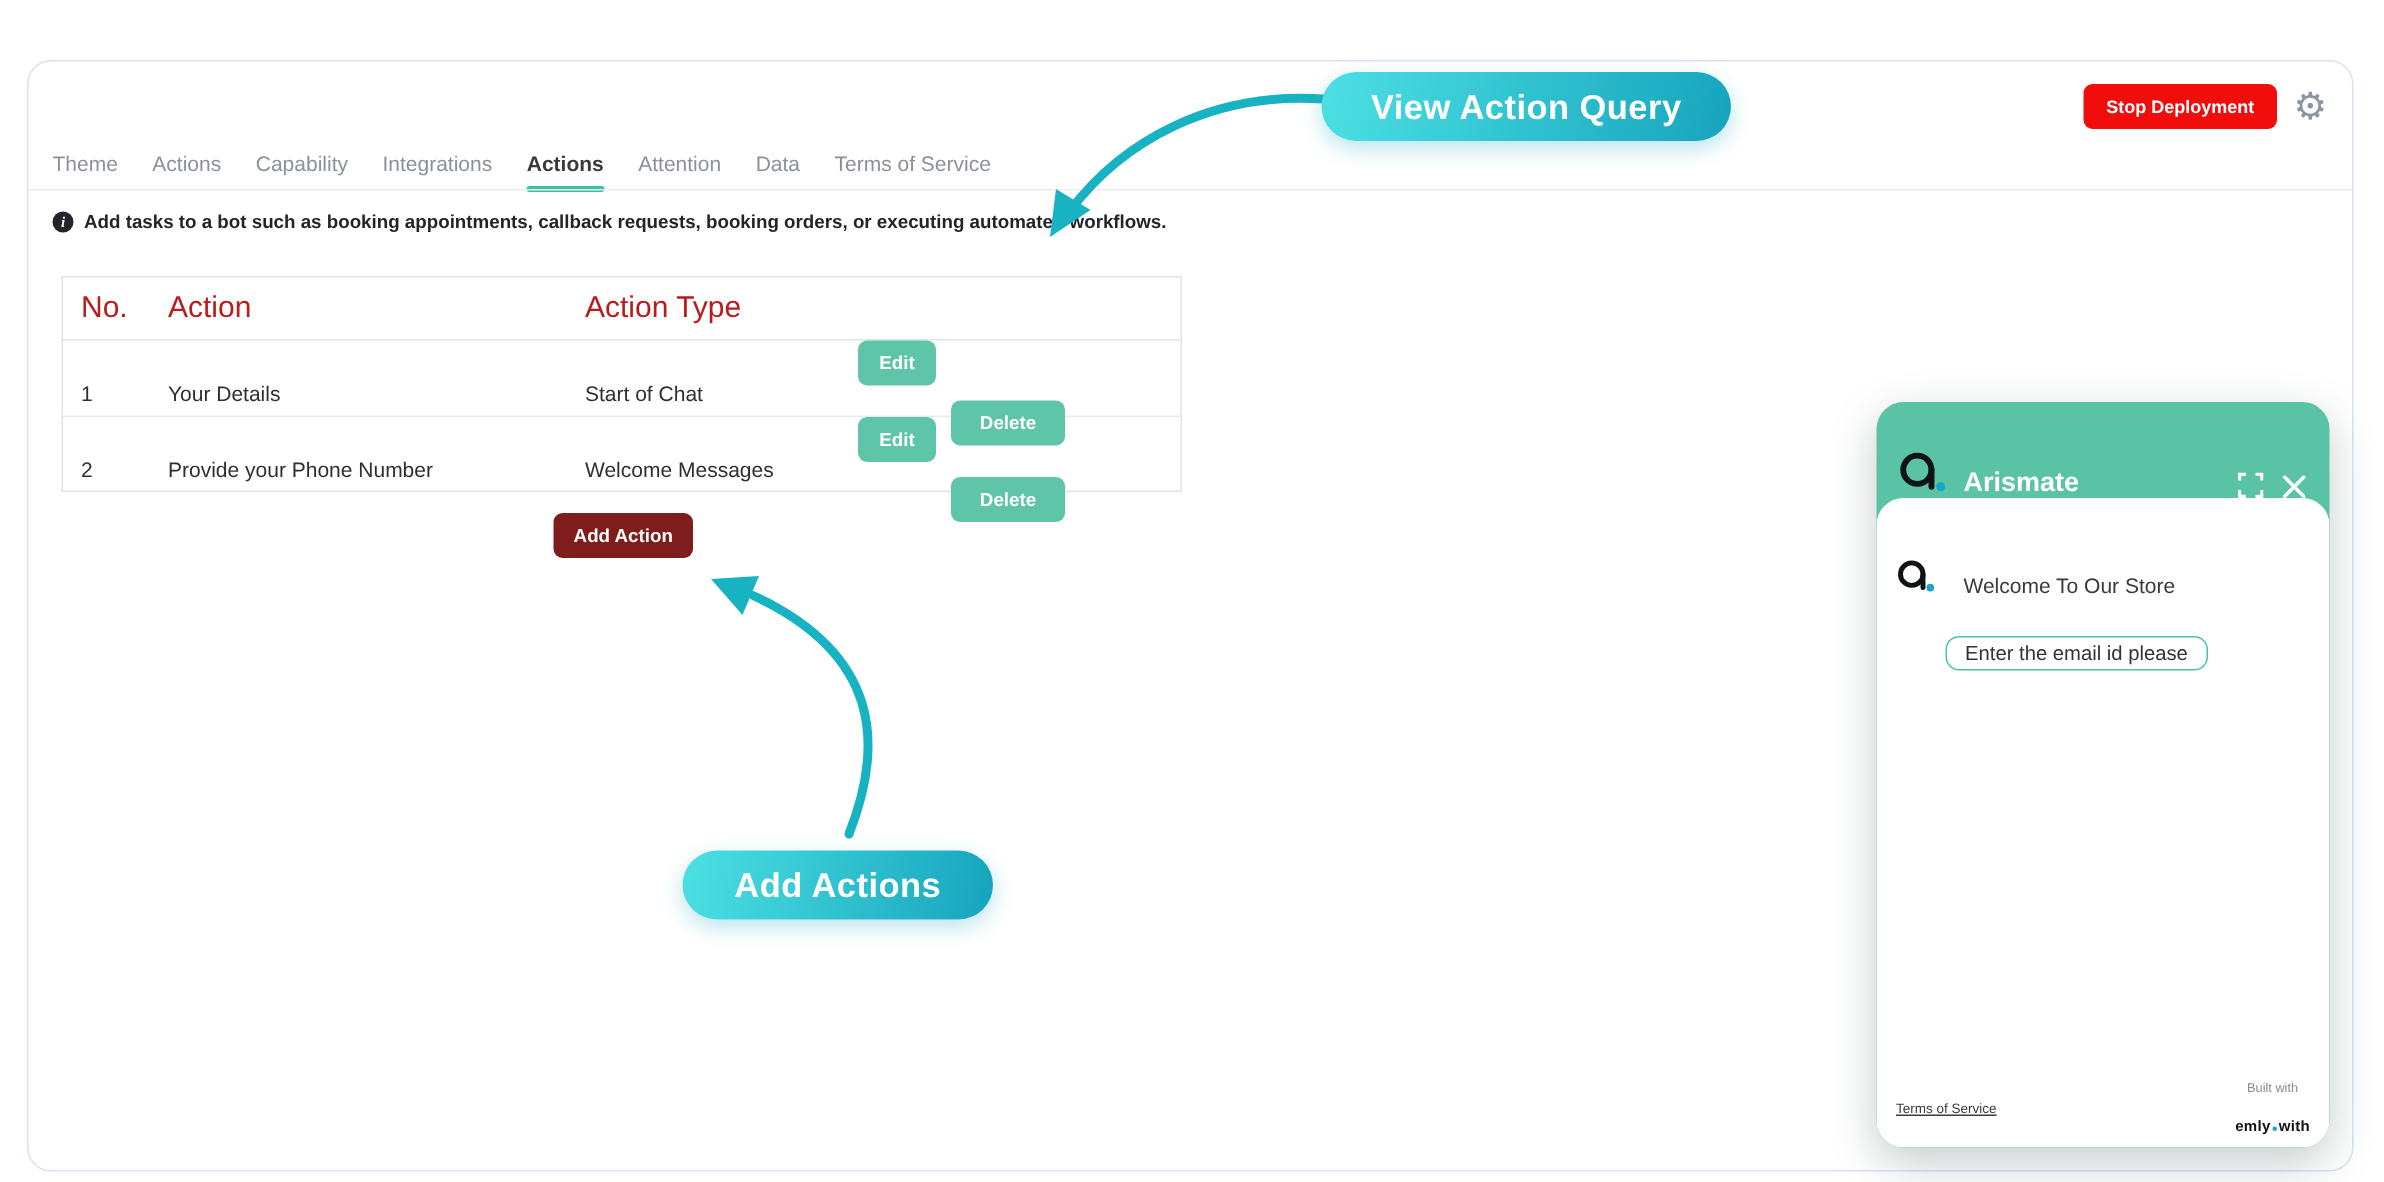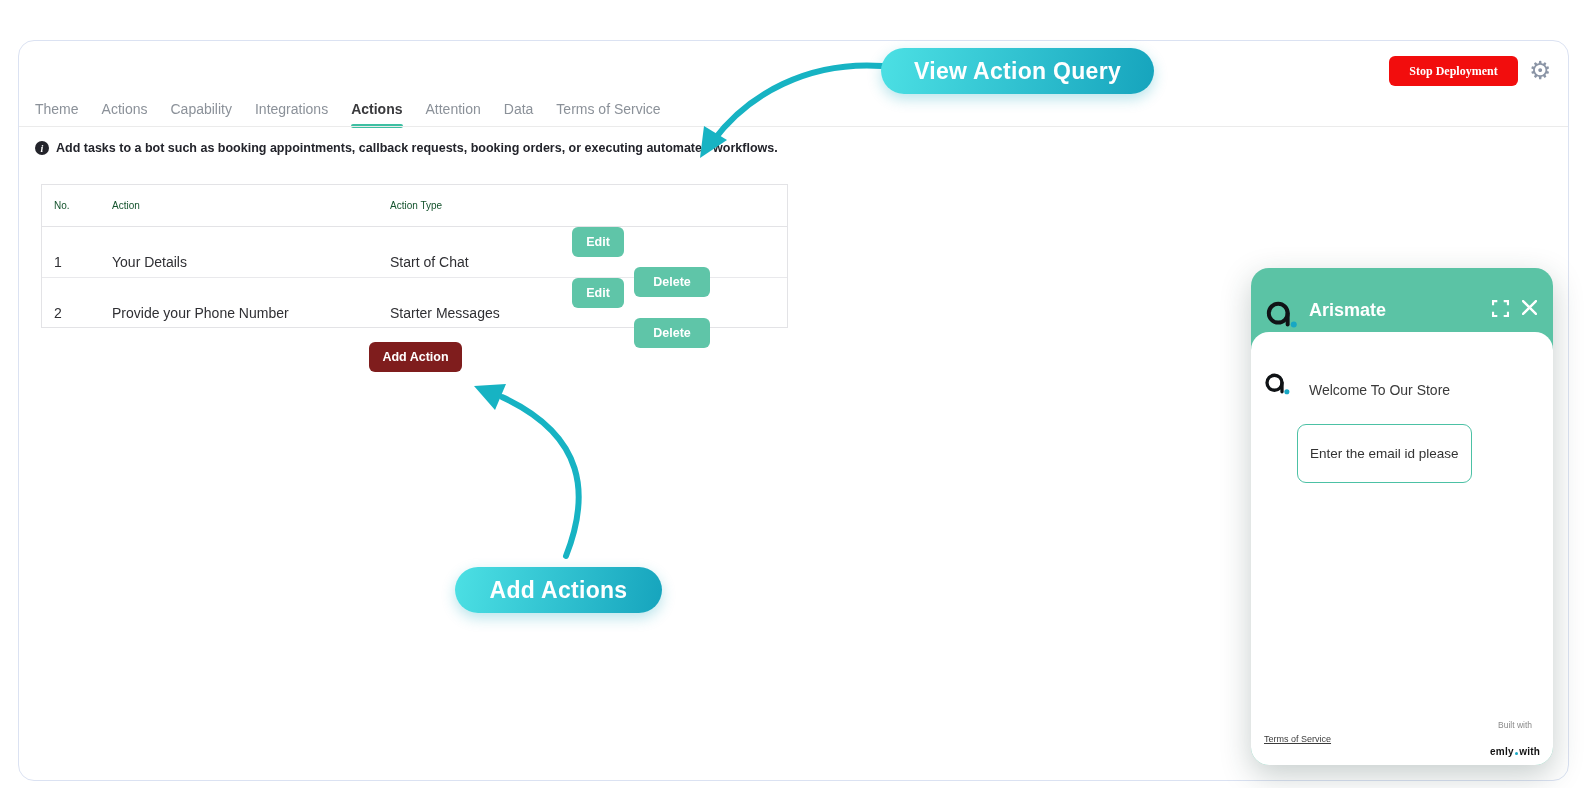--- a/index.html
+++ b/index.html
@@ -6,21 +6,21 @@
   html,body { width:1589px; height:788px; background:#ffffff; overflow:hidden;
               font-family:"Liberation Sans", sans-serif; }
 
   
   .card { position:absolute; left:18px; top:40px; width:1551px; height:741px;
           background:#fff; border:1px solid #dbe2f2; border-radius:16px; }
 
   
   .stop-btn { position:absolute; left:1370px; top:15px; width:129px; height:30px;
               background:#f20d0d; color:#fff; border:none; border-radius:6px;
-              font-weight:bold; font-size:12px; cursor:pointer; font-family:Liberation Serif, serif; }
+              font-weight:bold; font-size:12px; cursor:pointer; font-family:Liberation Sans, sans-serif; }
   .gear { position:absolute; left:1510px; top:12px; font-size:25px; color:#8b95a6;
           font-family:"DejaVu Sans", sans-serif; cursor:pointer; line-height:1.4; }
 
   
   .tabs { position:absolute; left:16px; top:58px; display:flex; gap:23px;
           font-size:14px; color:#8b9199; }
   .tab { position:relative; cursor:pointer; white-space:nowrap; line-height:20px; }
   .tab.active { color:#3a3a3d; font-weight:bold; }
   .tab.active::after { content:""; position:absolute; left:0; right:0; top:25px;
                        height:4px; border-radius:3px; background:#3ebfa2; }
@@ -31,21 +31,21 @@
           gap:7px; font-size:12.5px; font-weight:bold; color:#23242b; }
   .info-icon { width:14px; height:14px; border-radius:50%; background:#23242b; color:#fff;
                font-size:10px; font-weight:bold; display:flex; align-items:center;
                justify-content:center; font-family:"Liberation Serif", serif; font-style:italic; }
 
   
   .table { position:absolute; left:22px; top:143px; width:747px;
            border:1px solid #e3e3e6; background:#fff; }
   .trow { display:grid; grid-template-columns:58px 278px 182px auto;
           align-items:center; padding-left:12px; }
-  .trow.head { height:42px; color:#14532d; font-size:10px; border-bottom:1px solid #e3e3e6; }
+  .trow.head { height:42px; color:#b91c1c; font-size:20px; border-bottom:1px solid #e3e3e6; }
   .trow.body { height:50px; color:#2f2f33; font-size:14px; }
   .trow.body + .trow.body { border-top:1px solid #e9e9ec; }
   .rowbtns { display:flex; gap:10px; }
   .tbtn { height:30px; border:none; border-radius:6px; background:#5fc5a8; color:#fff;
           font-weight:bold; font-size:12.5px; cursor:pointer; font-family:inherit; }
   .tbtn.edit { width:52px; }
   .tbtn.del  { width:76px;margin-top:40px; }
 
   .add-action { position:absolute; left:350px; top:301px; width:93px; height:30px;
                 background:#7f1d1d; color:#fff; border:none; border-radius:6px;
@@ -60,31 +60,31 @@
   .pill.view { left:881px; top:48px;  width:273px; }
   .pill.add  { left:455px; top:567px; width:207px; }
   .arrows { position:absolute; left:0; top:0; width:1589px; height:788px;
             pointer-events:none; z-index:5; }
 
   
   .widget { position:absolute; left:1251px; top:268px; width:302px; height:497px;
             border-radius:18px; background:#5bc3a5; display:flex; flex-direction:column;
             box-shadow:0 10px 30px rgba(30,60,55,.25); overflow:hidden; z-index:7; }
   .w-head { height:80px; padding:16px 16px 0 14px; display:flex; align-items:center; }
-  .w-head-inner { display:flex; align-items:flex-start; width:100%; }
+  .w-head-inner { display:flex; align-items:flex-end; width:100%; }
   .w-title { color:#fff; font-size:18px; font-weight:bold; margin-left:10px; flex:1; }
   .w-icon { cursor:pointer; display:flex; align-items:center; }
   .w-icon + .w-icon { margin-left:13px; }
 
   .w-body { flex:1; margin-top:-16px; background:#fff; border-radius:18px 18px 0 0;
             display:flex; flex-direction:column; position:relative; }
   .msg-row { display:flex; align-items:flex-end; padding:40px 16px 0 13px; }
   .msg-text { font-size:14px; color:#3a3a3a; margin-left:18px; margin-top:9px; }
   .chip { margin:26px 0 0 46px; align-self:flex-start; border:1.5px solid #4cc1a5;
-          border-radius:9px; padding:21px 12px; font-size:13.5px; color:#333;
+          border-radius:9px; padding:3px 12px; font-size:13.5px; color:#333;
           background:#fff; cursor:pointer; font-family:inherit; }
   .w-spacer { flex:1; }
 
   .w-input-row { border-top:1px solid #ededed; height:46px; display:flex;
                  align-items:center; padding:0 14px 0 12px; }
   .kebab { display:flex; flex-direction:column; gap:3px; cursor:pointer; padding:2px; }
   .kebab i { width:4.5px; height:4.5px; border-radius:50%; background:#111; }
   .w-input { flex:1; border:none; outline:none; font-size:15.5px; color:#444;
              margin-left:13px; font-family:inherit; min-width:0; }
   .w-input::placeholder { color:#a2a2a2; }
@@ -134,21 +134,21 @@
       <span>Your Details</span>
       <span>Start of Chat</span>
       <span class="rowbtns">
         <button class="tbtn edit">Edit</button>
         <button class="tbtn del">Delete</button>
       </span>
     </div>
     <div class="trow body">
       <span>2</span>
       <span>Provide your Phone Number</span>
-      <span>Starter Messages</span>
+      <span>Welcome Messages</span>
       <span class="rowbtns">
         <button class="tbtn edit">Edit</button>
         <button class="tbtn del">Delete</button>
       </span>
     </div>
   </div>
 
   <button class="add-action">Add Action</button>
 </div>
 

